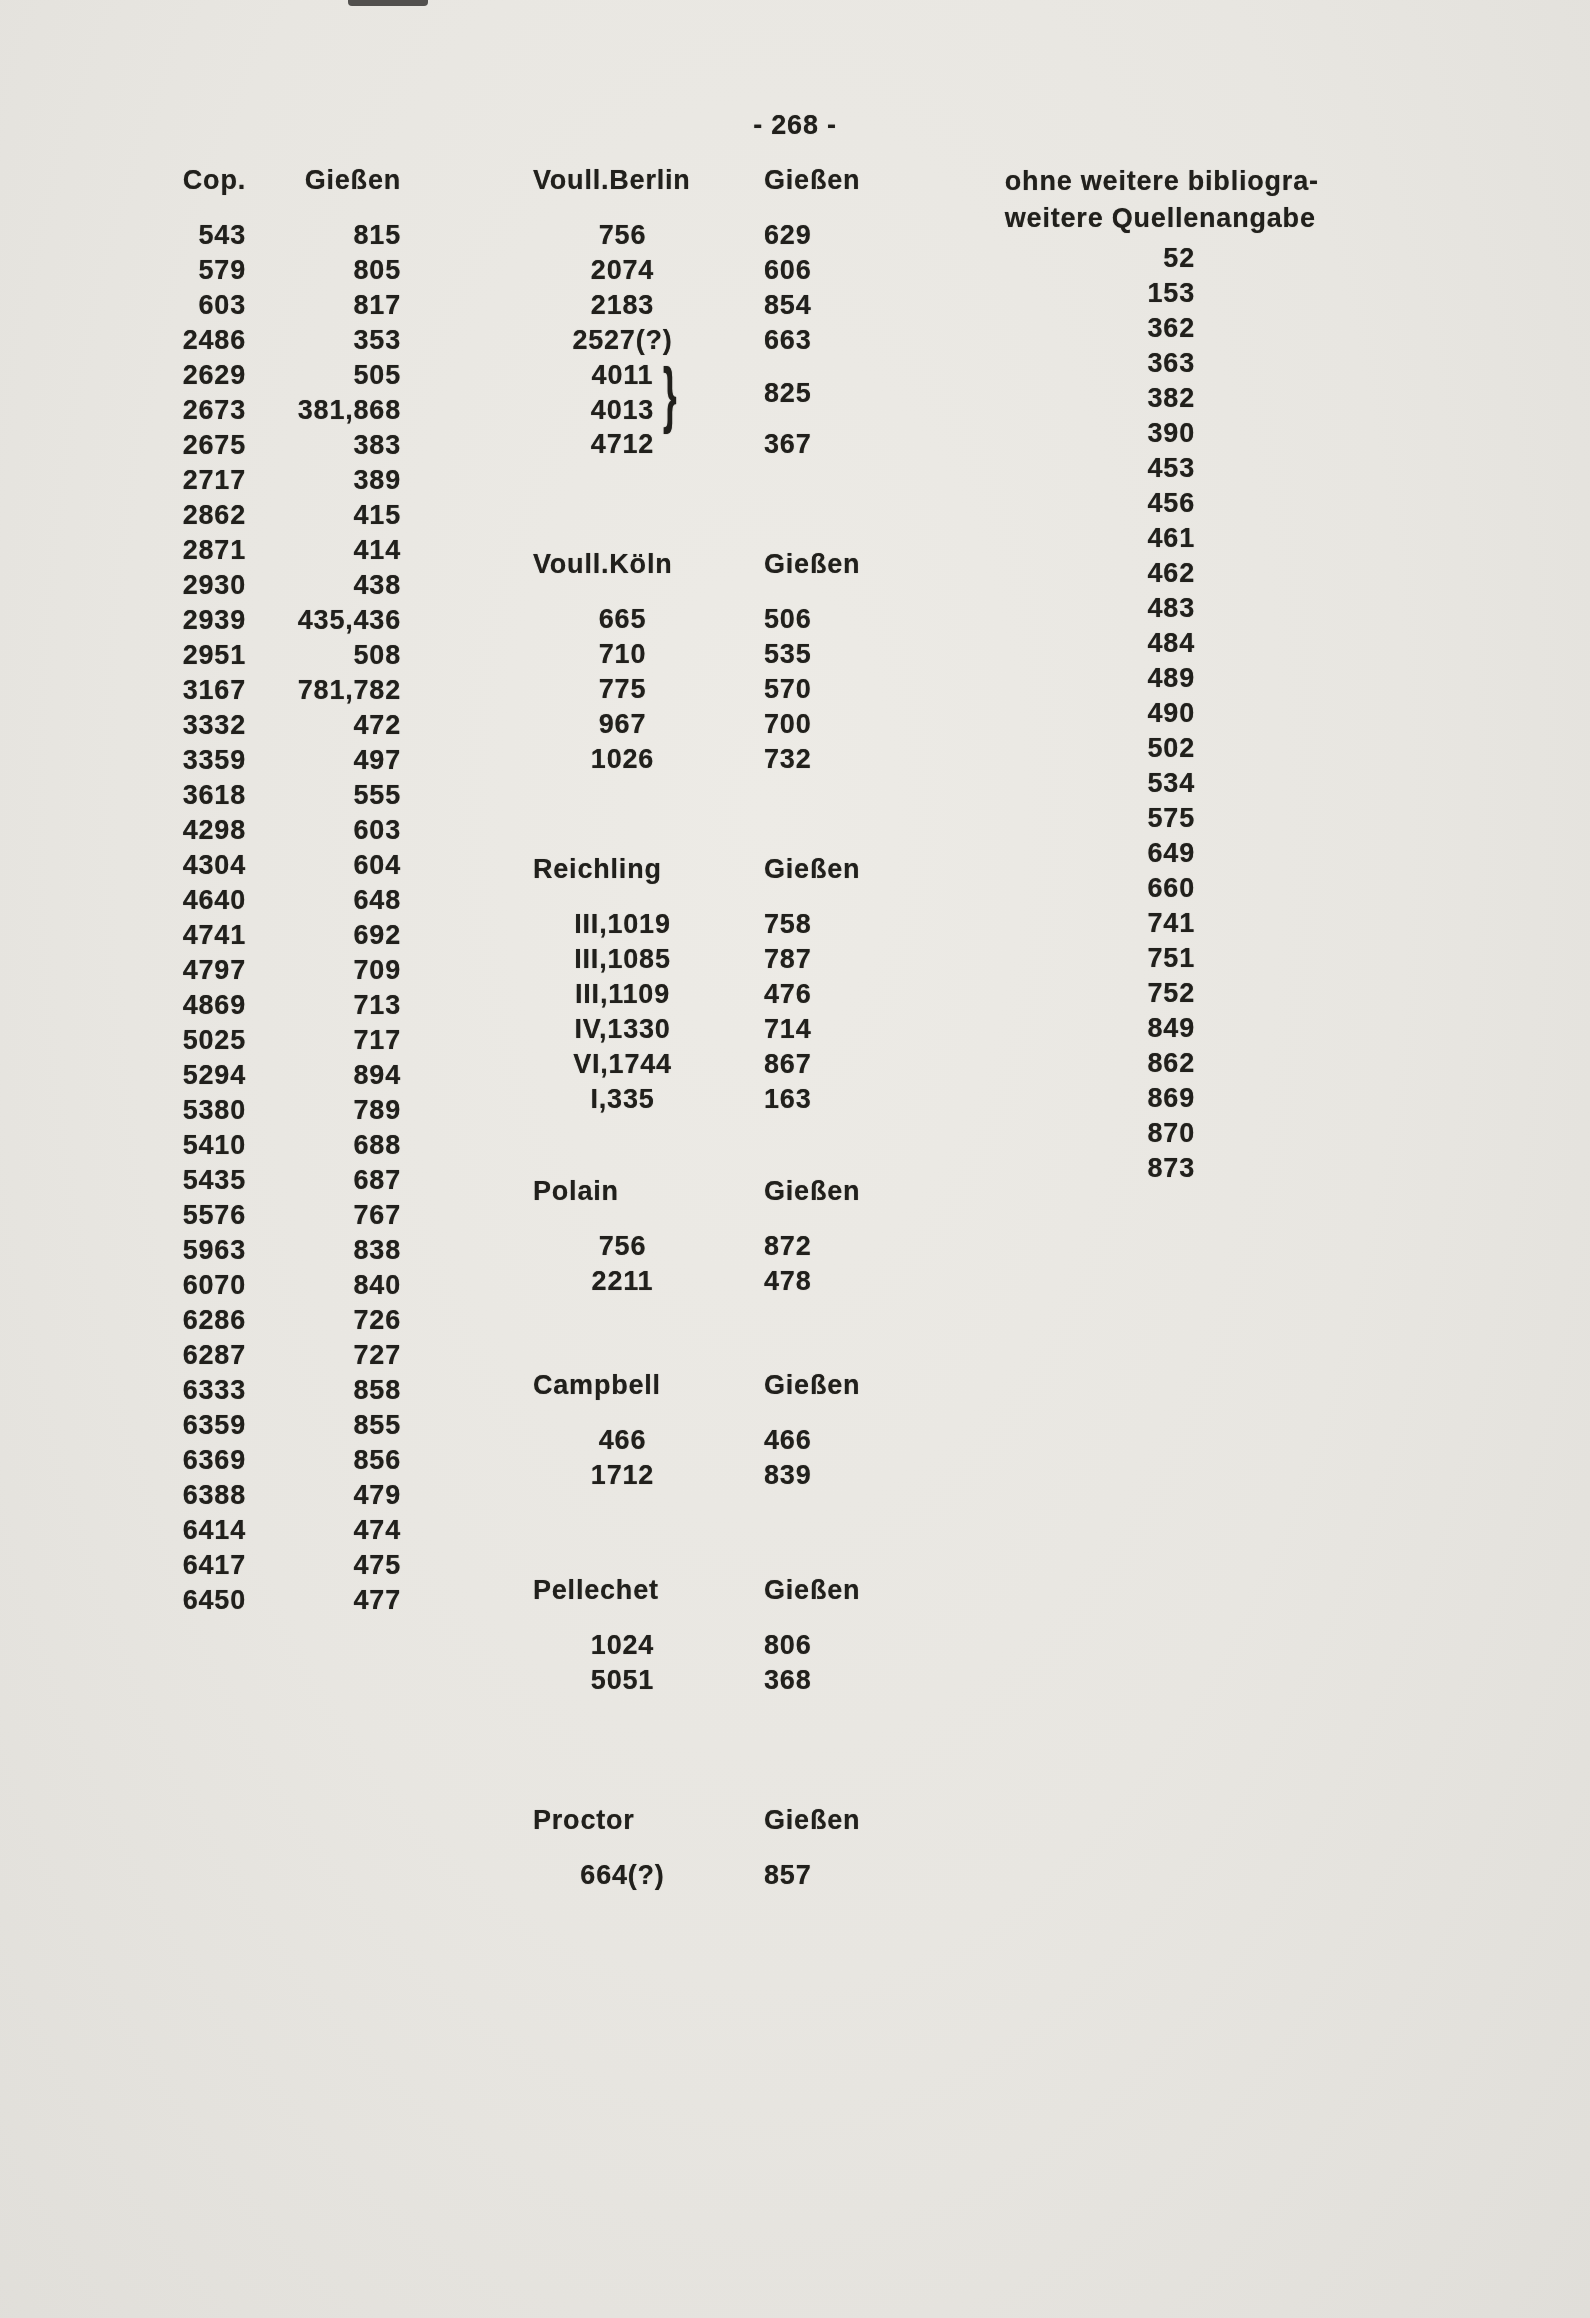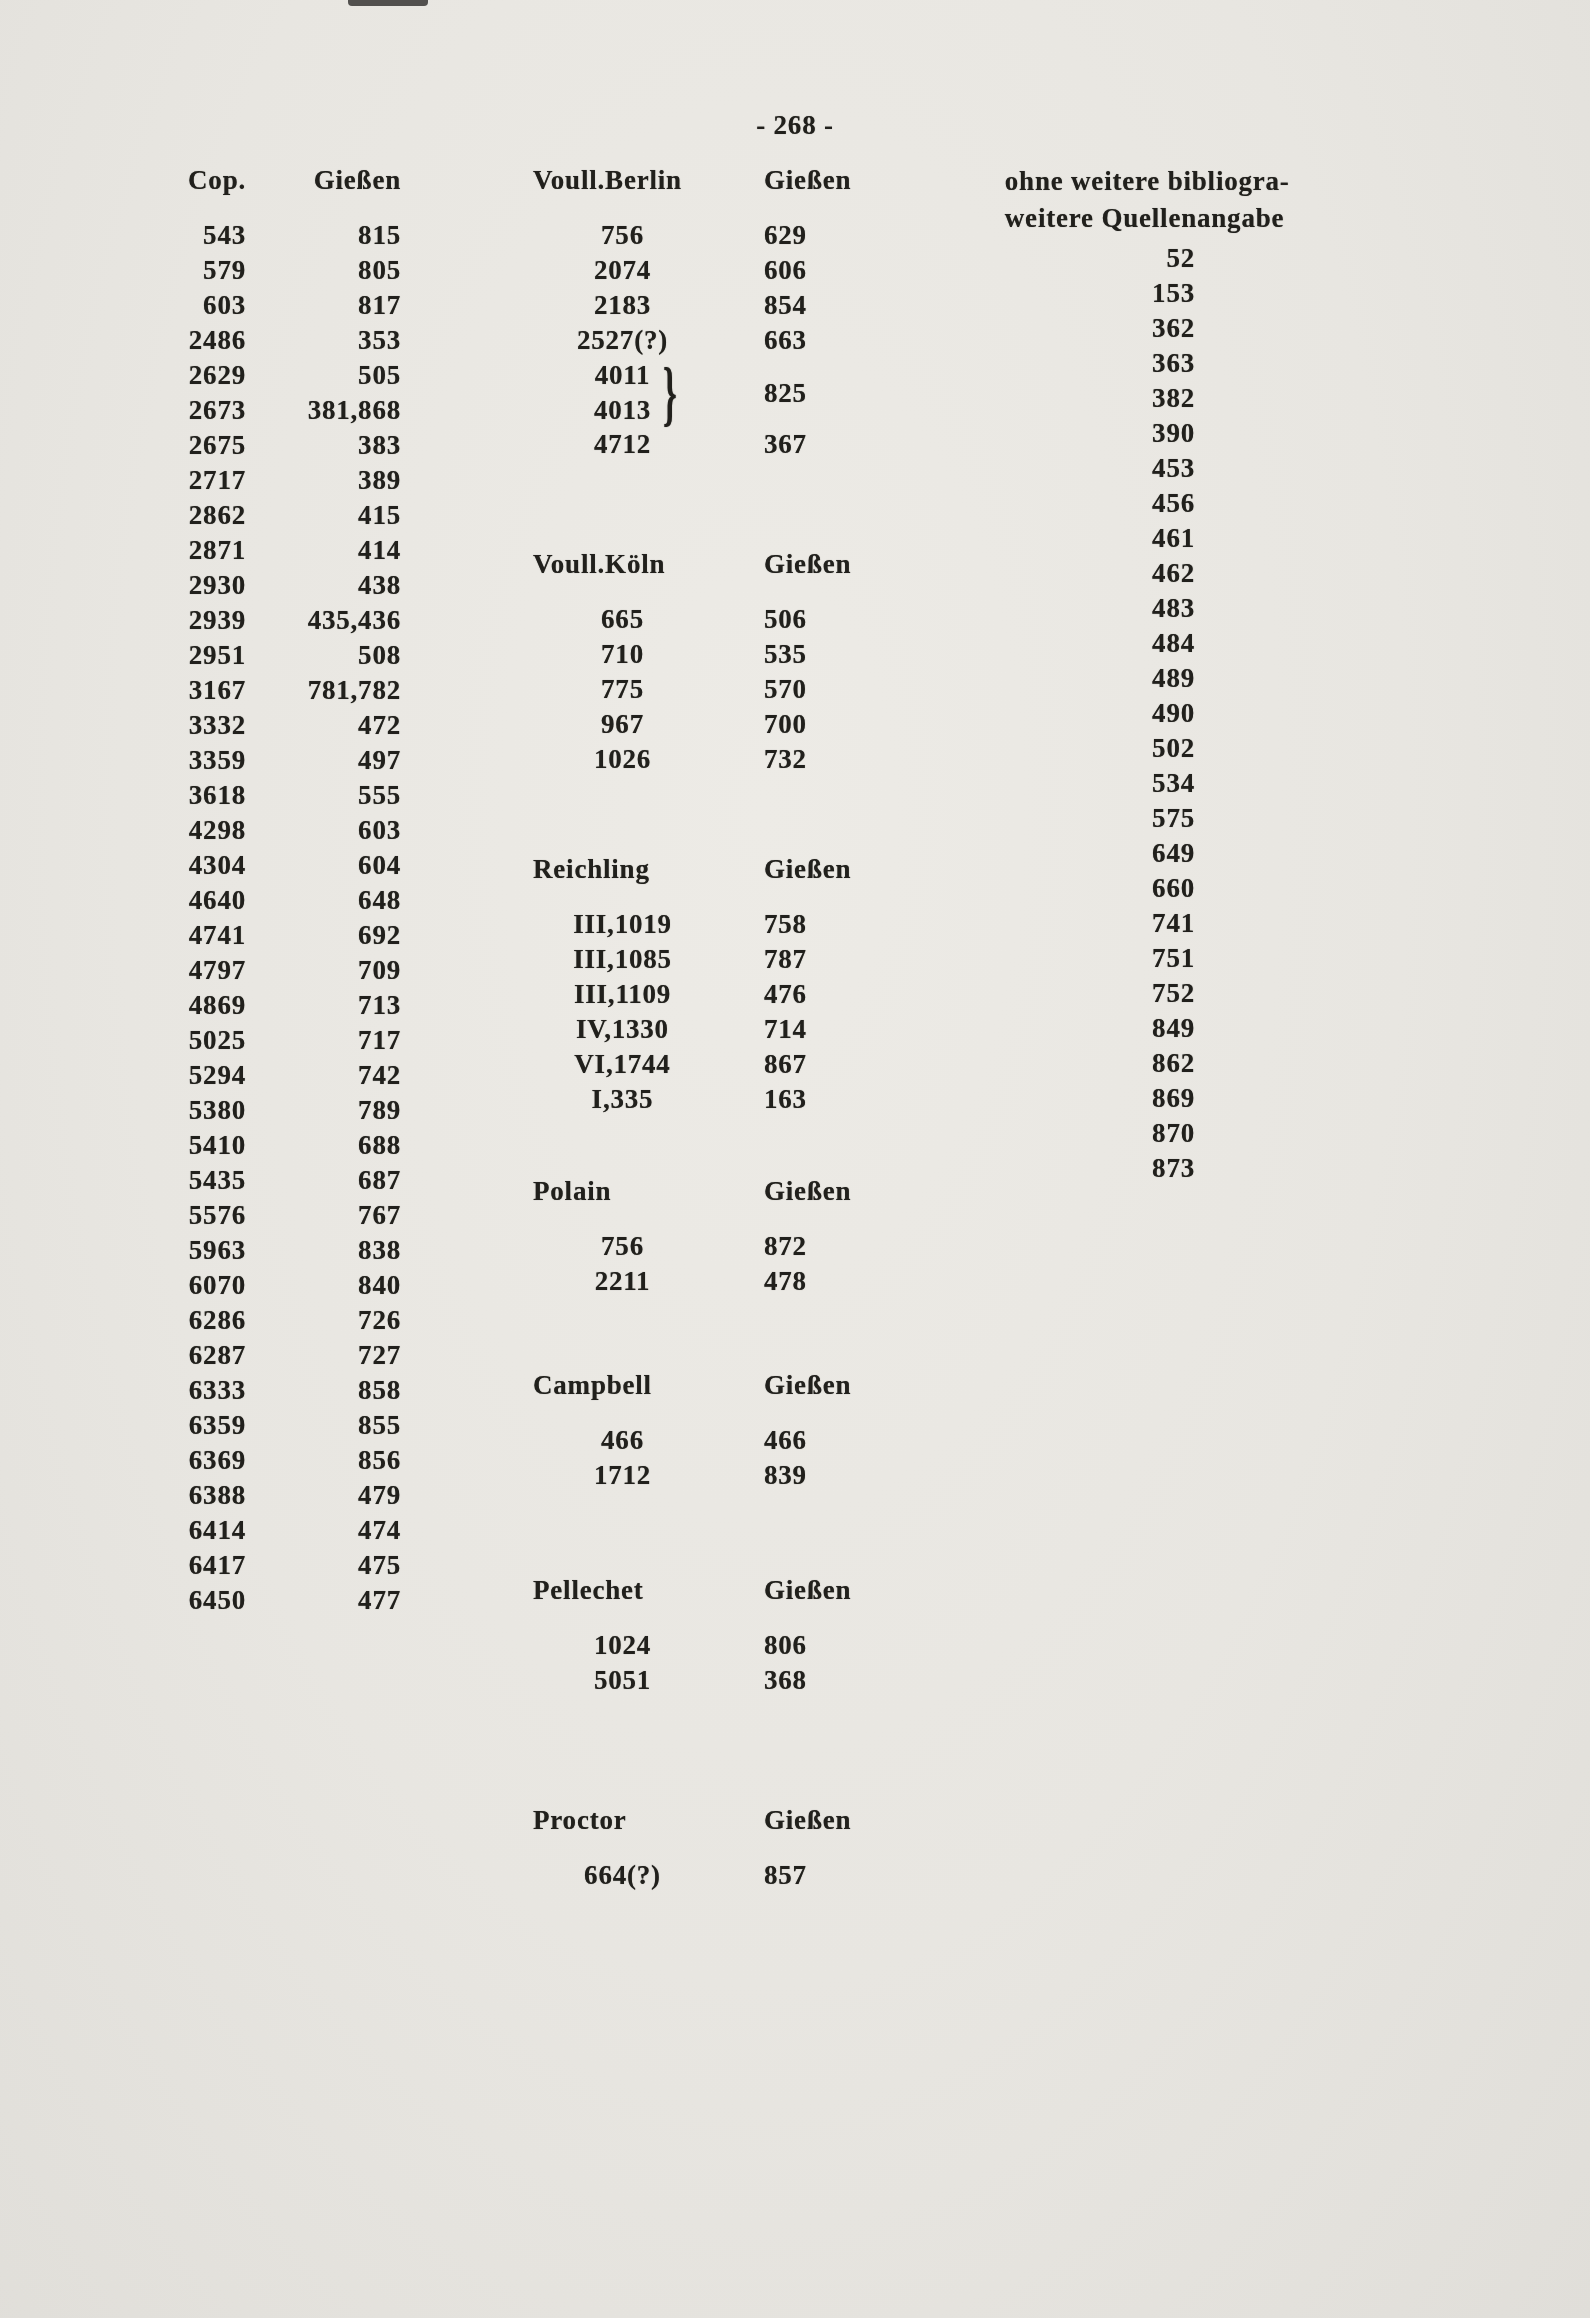--- a/index.html
+++ b/index.html
@@ -2,21 +2,21 @@
 <html style="font-size:12.7px"><head>
 <meta charset="utf-8">
 <style>
   * { margin:0; padding:0; box-sizing:border-box; }
   html,body { background:#cfcdc9; }
   .page {
     position:relative;
     width:1590px; height:2319px;
     margin:0 auto;
     background:radial-gradient(ellipse at 48% 35%, #edebe6 0%, #e8e6e1 55%, #e0ded9 100%);
-    font-family:Liberation Serif, serif;
+    font-family:Liberation Sans, sans-serif;
     font-weight:700;
     font-size:27px;
     letter-spacing:0.8px;
     color:#21201c;
     text-shadow:0 0 0.8px rgba(33,32,28,0.55);
     overflow:hidden;
   }
   .smudge {
     position:absolute; left:348px; top:0; width:80px; height:5.6px;
     background:#2c2b29; border-radius:0 0 4px 4px; opacity:.8;
@@ -200,21 +200,21 @@
           <span class="c2">713</span>
         </div>
 
         <div class="row">
           <span class="c1">5025</span>
           <span class="c2">717</span>
         </div>
 
         <div class="row">
           <span class="c1">5294</span>
-          <span class="c2">742</span>
+          <span class="c2">894</span>
         </div>
 
         <div class="row">
           <span class="c1">5380</span>
           <span class="c2">789</span>
         </div>
 
         <div class="row">
           <span class="c1">5410</span>
           <span class="c2">688</span>

